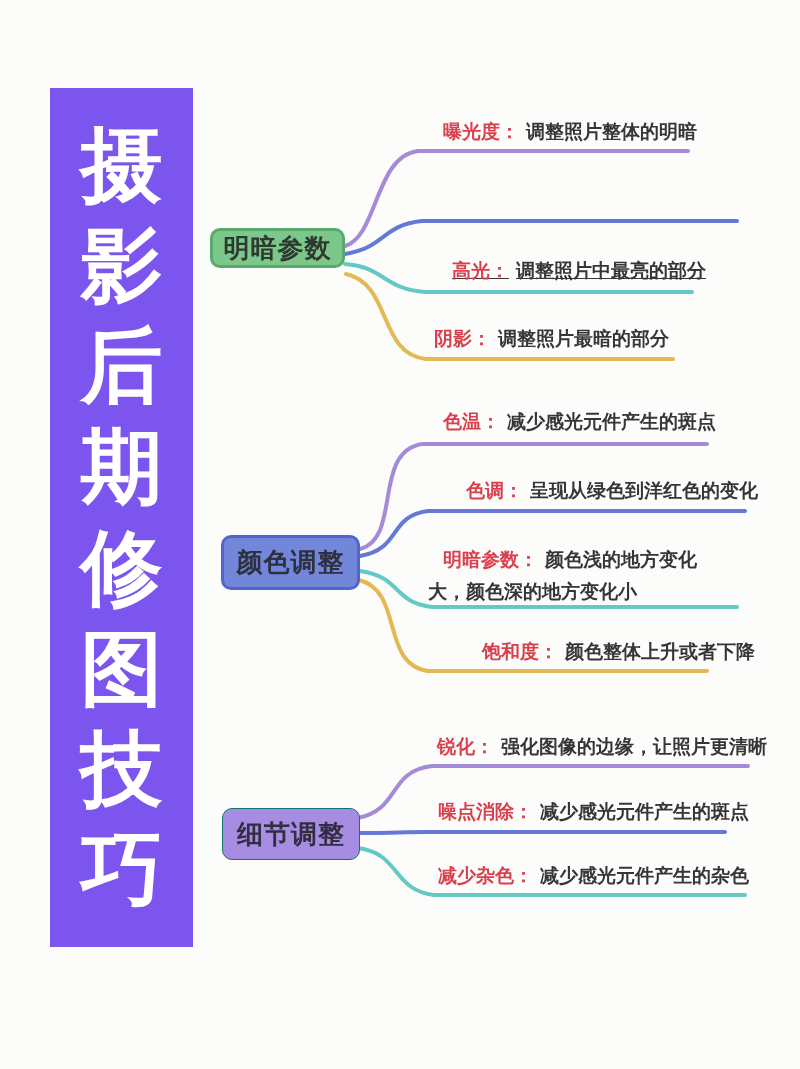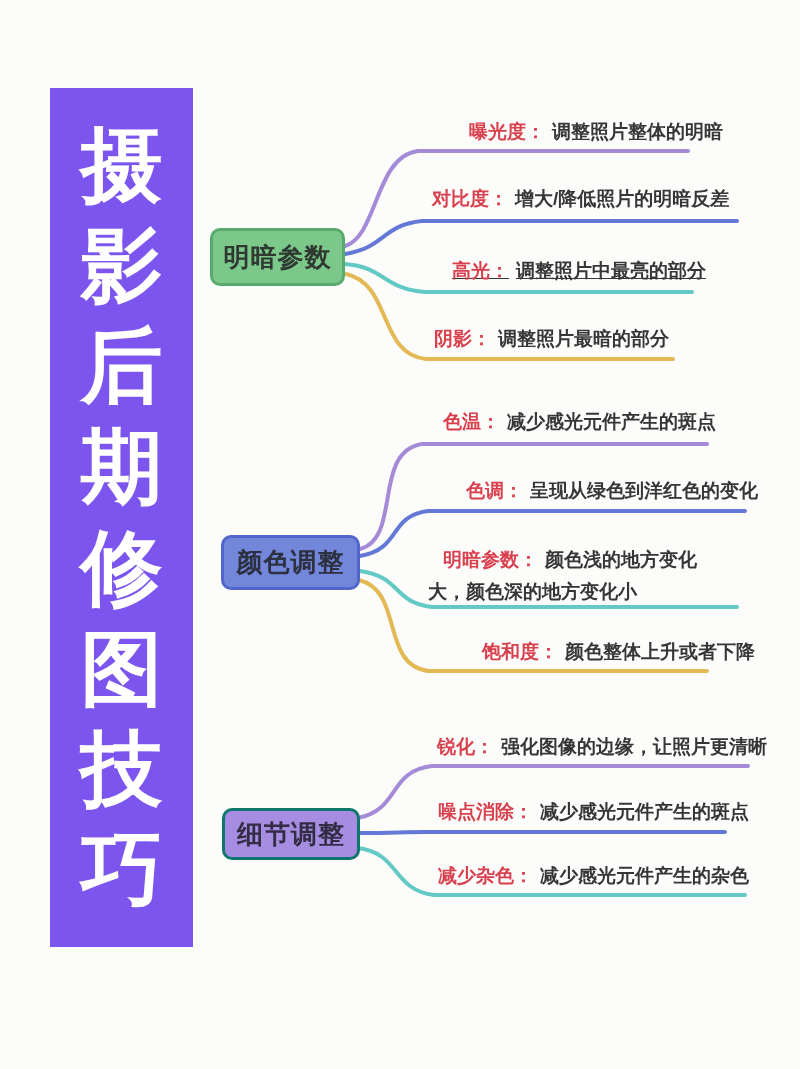--- a/index.html
+++ b/index.html
@@ -36,45 +36,45 @@
   
   .node {
     position: absolute;
     display: flex; align-items: center; justify-content: center;
     border-radius: 10px;
     font-weight: 800;
     font-size: 26px;
     color: #2f3436;
     letter-spacing: 1px;
   }
-  .node-light { left: 210px; top: 228px; width: 135px; height: 58px;
+  .node-light { left: 210px; top: 228px; width: 135px; height: 40px;
     background: #7cc88b; border: 3px solid #58ab6c; color: #2e3a31; }
   .node-color { left: 221px; top: 535px; width: 139px; height: 55px;
     background: #7387da; border: 3px solid #5265cc; color: #2c3040; }
   .node-detail { left: 222px; top: 808px; width: 138px; height: 52px;
-    background: #a78de2; border: 3px solid #0f766e; color: #322c44; }
+    background: #a78de2; border: 1px solid #0f766e; color: #322c44; }
   
   .leaf {
     position: absolute;
     font-size: 19px;
     font-weight: 700;
     line-height: 22px;
     white-space: nowrap;
     color: #363636;
   }
   .leaf .term { color: #d9404e; margin-right: 7px; }
   .leaf .desc { color: #363636; }
   .leaf.wrap2 {
     white-space: normal;
     width: 280px;
     line-height: 32px;
     text-indent: 15px;
   }
   
-  .l-s1-0 { left: 444px; top: 121px; padding-left: 25px; }
+  .l-s1-0 { left: 418px; top: 121px; padding-left: 25px; }
   .l-s1-1 { left: 432px; top: 188px; }
   .l-s1-2 { left: 452px; top: 260px; text-decoration: underline; }
   .l-s1-3 { left: 434px; top: 328px; }
   
   .l-s2-0 { left: 443px; top: 411px; }
   .l-s2-1 { left: 443px; top: 480px; margin-left: 23px; }
   .l-s2-2 { left: 428px; top: 544px; }
   .l-s2-3 { left: 442px; top: 641px; margin-left: 40px; }
   
   .l-s3-0 { left: 437px; top: 736px; }
@@ -114,23 +114,20 @@
     <span class="ch">巧</span>
   </div>
 
   <div class="node node-light">明暗参数</div>
   <div class="node node-color">颜色调整</div>
   <div class="node node-detail">细节调整</div>
 
   <div class="leaf l-s1-0">
     <span class="term">曝光度：</span><span class="desc">调整照片整体的明暗</span>
   </div>
-  <div class="leaf l-s1-1">
-    <span class="term">对比度：</span><span class="desc">增大/降低照片的明暗反差</span>
-  </div>
   <div class="leaf l-s1-2">
     <span class="term">高光：</span><span class="desc">调整照片中最亮的部分</span>
   </div>
   <div class="leaf l-s1-3">
     <span class="term">阴影：</span><span class="desc">调整照片最暗的部分</span>
   </div>
 
   <div class="leaf l-s2-0">
     <span class="term">色温：</span><span class="desc">减少感光元件产生的斑点</span>
   </div>

